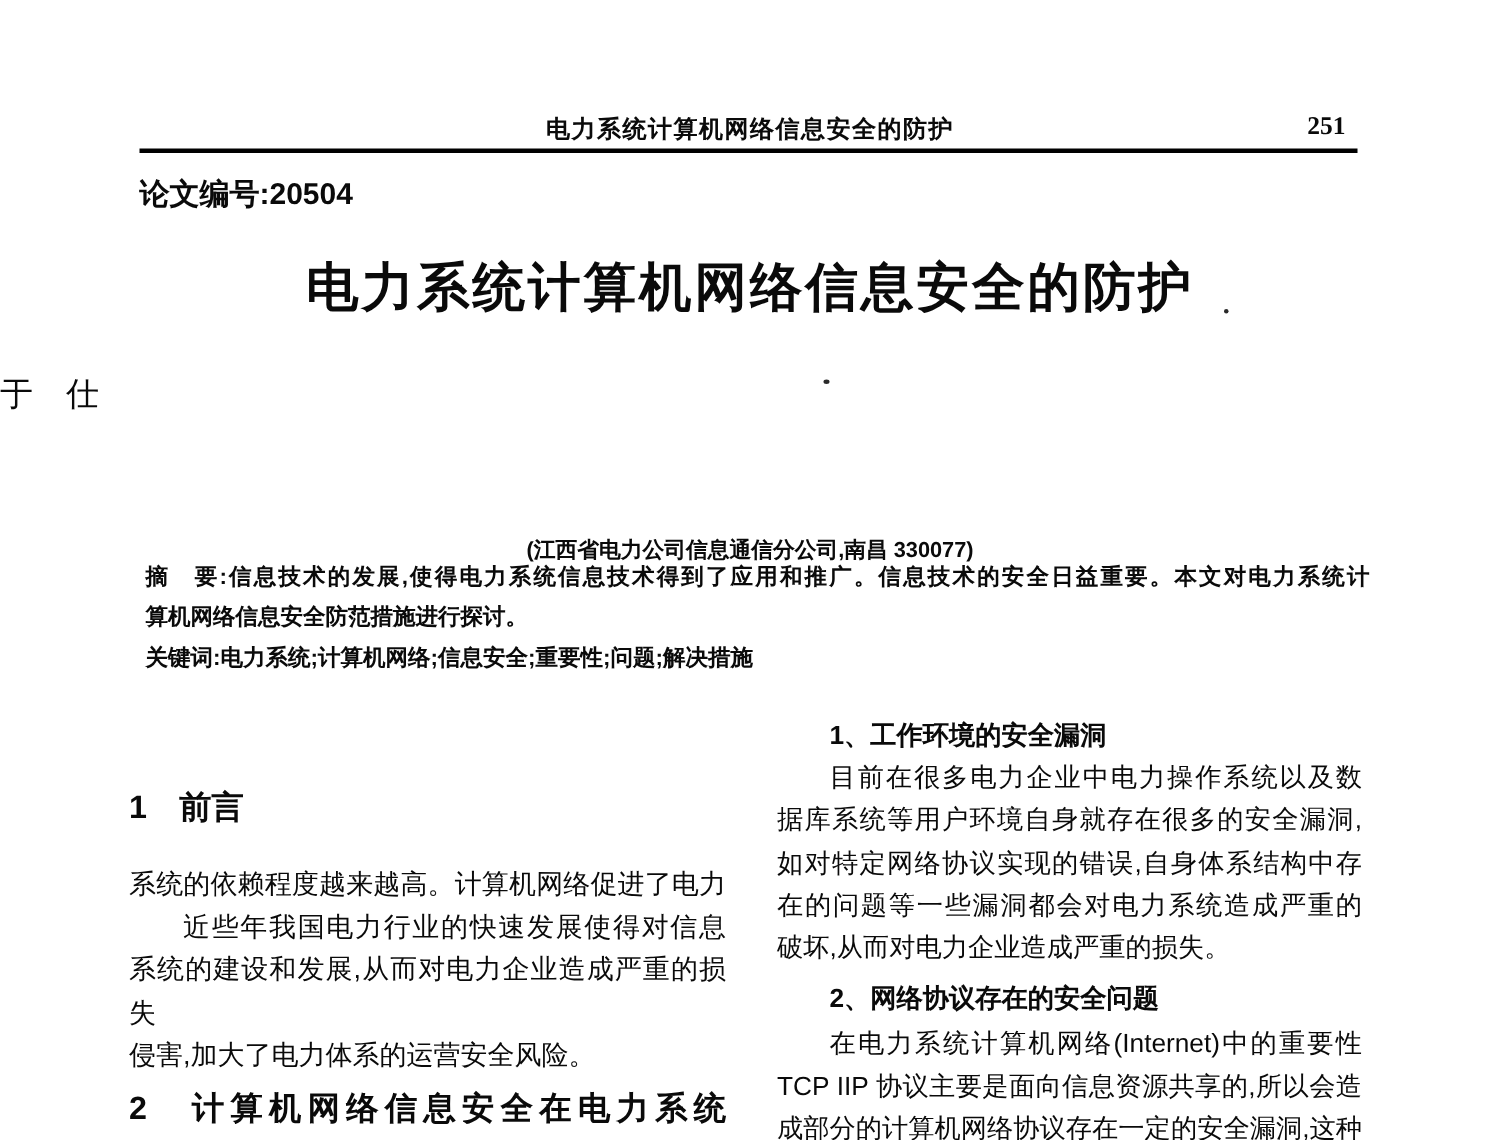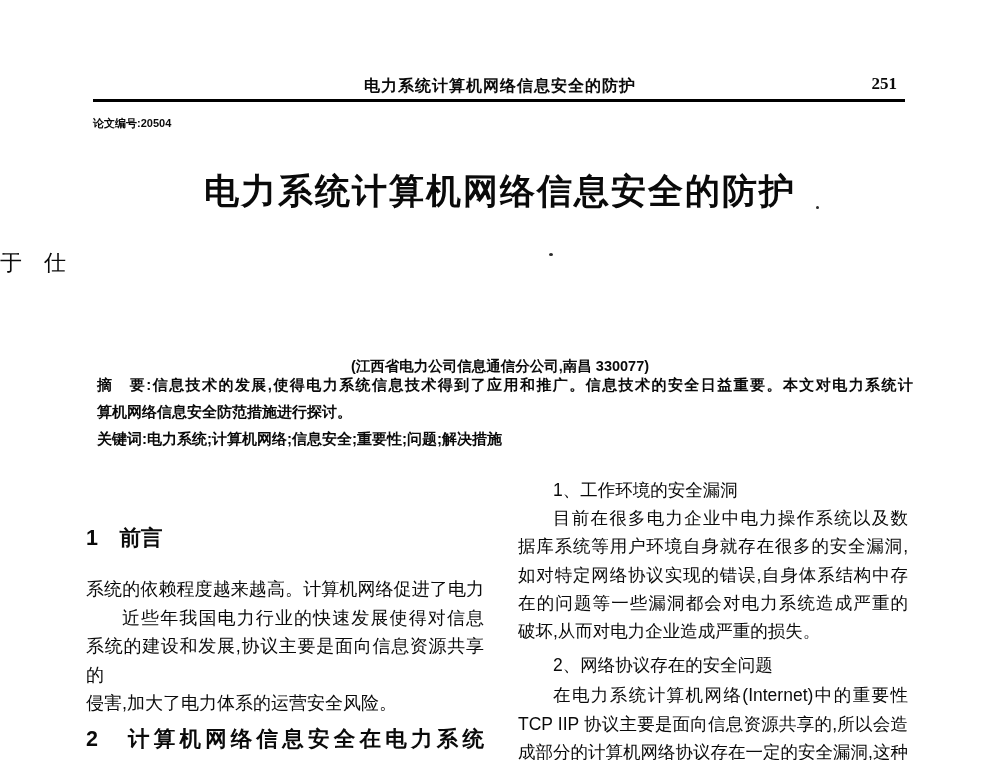--- a/index.html
+++ b/index.html
@@ -33,21 +33,21 @@
     position: absolute;
     top: 99px; left: 93px;
     width: 812px; height: 3px;
     background: #000;
   }
 
   
   .paper-no {
     position: absolute;
     top: 116px; left: 93px;
-    font-size: 11px;
+    font-size: 20px;
     font-weight: bold;
   }
   .article-title {
     position: absolute;
     top: 168px; left: 0; right: 0;
     text-align: center;
     font-size: 35px;
     font-weight: bold;
     letter-spacing: 2px;
   }
@@ -97,21 +97,21 @@
     line-height: 30px;
     margin-top: 47px;
   }
   .sec-heading-2 {
     font-size: 21.5px;
     font-weight: bold;
     line-height: 34px;
     margin-top: 4px;
   }
   .sub-heading {
-    font-weight: normal;
+    font-weight: bold;
     text-indent: 2em;
   }
 
   .para-first { margin-top: 22px; }
   .para-last  { margin-top: 20px; }
   .sub2-gap   { margin-top: 6px; margin-bottom: 2px; }
 
   .line   { text-align: justify; }
   .fill   { text-align: justify; text-align-last: justify; }
   .indent { text-indent: 2em; }
@@ -139,21 +139,21 @@
     <div class="line fill">摘　要:信息技术的发展,使得电力系统信息技术得到了应用和推广。信息技术的安全日益重要。本文对电力系统计</div>
     <div class="line">算机网络信息安全防范措施进行探讨。</div>
     <div class="line">关键词:电力系统;计算机网络;信息安全;重要性;问题;解决措施</div>
   </div>
 
   <div class="col-left">
     <div class="sec-heading">1　前言</div>
     <div class="para-first">
       <div class="line fill">系统的依赖程度越来越高。计算机网络促进了电力</div>
       <div class="line fill indent">近些年我国电力行业的快速发展使得对信息</div>
-      <div class="line fill">系统的建设和发展,协议主要是面向信息资源共享的</div>
+      <div class="line fill">系统的建设和发展,从而对电力企业造成严重的损失</div>
       <div class="line">侵害,加大了电力体系的运营安全风险。</div>
     </div>
     <div class="sec-heading-2">
       <div class="line fill">2　计算机网络信息安全在电力系统</div>
     </div>
     <div class="para-last">
       <div class="line fill indent">目前,在电力系统中的监控以及保护等领域</div>
     </div>
   </div>
 

